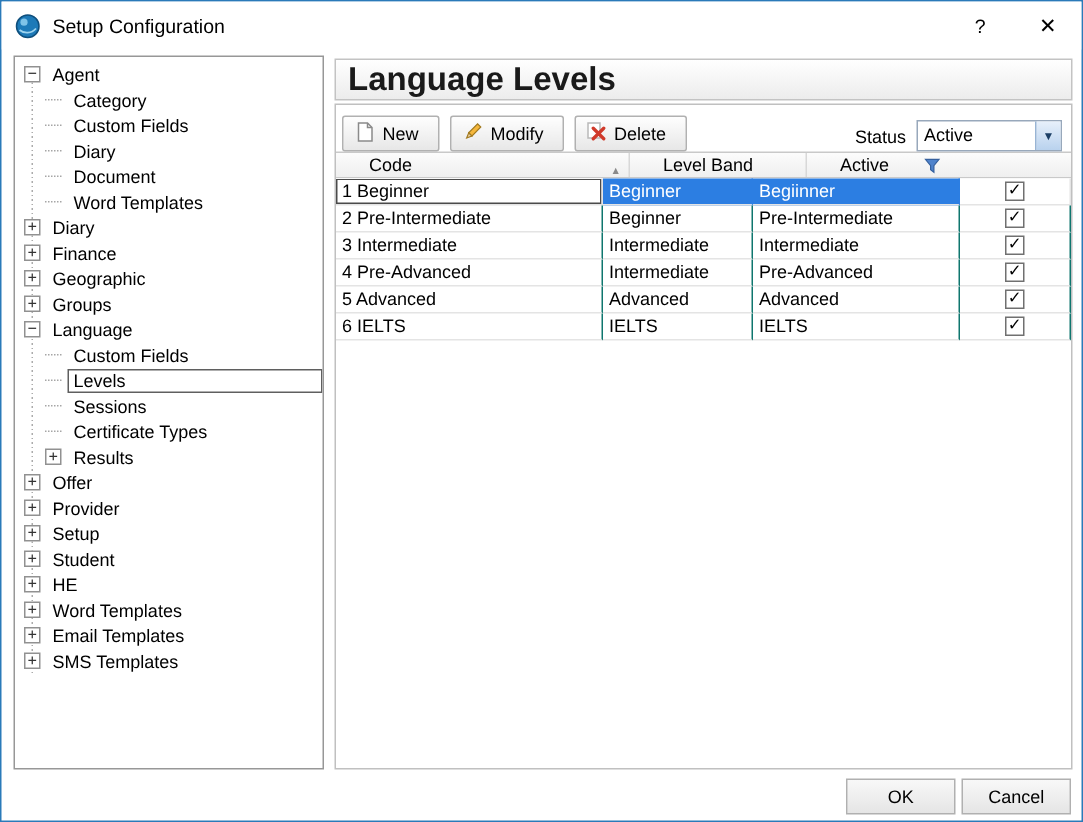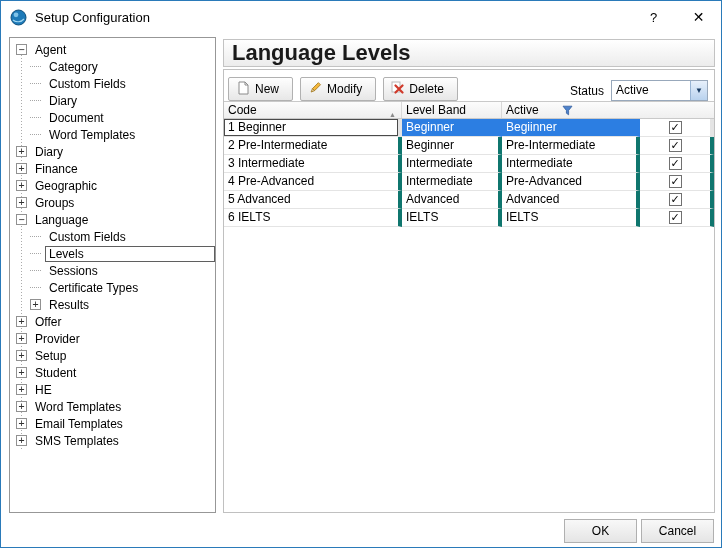--- a/index.html
+++ b/index.html
@@ -35,26 +35,26 @@
   .toolbar{height:31px;display:flex;align-items:flex-end;padding:0 4px;gap:7px;}
   .btn{display:inline-flex;align-items:center;gap:5px;height:24px;padding:0 13px 0 7px;border:1px solid #b1b1b1;border-radius:2px;
     background:linear-gradient(#fefefe,#e7e7e7);font-size:12px;color:#000;cursor:default;}
   .status{margin-left:auto;display:flex;align-items:center;gap:7px;font-size:12px;margin-right:2px;}
   .combo{width:97px;height:21px;border:1px solid #98a8bb;background:#fff;display:flex;align-items:stretch;}
   .combo-val{flex:1;padding:2px 4px;font-size:12px;line-height:15px;}
   .combo-arrow{width:17px;background:linear-gradient(#e7f0fb,#b9d2ee);border-left:1px solid #98b4d4;display:flex;align-items:center;justify-content:center;font-size:8px;color:#1c3f66;}
 
   
   .grid-header{display:flex;border-top:1px solid #c9c9c9;border-bottom:1px solid #c9c9c9;background:linear-gradient(#fcfcfc,#efefef);height:18px;}
-  .hcell{position:relative;font-size:12px;padding:1px 4px;border-right:1px solid #d8d8d8;color:#000;line-height:15px;}
+  .hcell{position:relative;font-size:12px;padding:1px 4px;border-right:1px solid #d8d8d8;color:#000;line-height:15px;margin-left:18px;}
   .c0{width:178px}.c1{width:100px}.c2{width:138px}.c3{width:74px;border-right:none;}
   .sort{position:absolute;right:5px;top:5px;font-size:7px;color:#8a8a8a;}
   .funnel{position:absolute;right:3px;top:3px;}
   .grid-row{display:flex;height:18px;background:#fff;}
-  .gcell{font-size:12px;padding:1px 4px;border-right:4px solid #0f766e;border-bottom:1px solid #e4e4e4;white-space:nowrap;overflow:hidden;line-height:15px;color:#000;}
+  .gcell{font-size:12px;padding:1px 4px;border-right:1px solid #0f766e;border-bottom:1px solid #e4e4e4;white-space:nowrap;overflow:hidden;line-height:15px;color:#000;}
   .grid-row.selected .gcell{background:#2c7ee2;color:#fff;border-right-color:#2c7ee2;}
   .grid-row.selected .gcell.focus{background:#fff;color:#000;box-shadow:inset 0 0 0 1px #4a4a4a;border-right-color:#e4e4e4;}
   .active-cell{display:flex;align-items:center;justify-content:center;padding:0;}
   .grid-row.selected .active-cell{background:#fff;border-right-color:#e4e4e4;}
   .checkbox{width:13px;height:13px;border:1px solid #707070;background:#fff;font-size:11px;line-height:11px;text-align:center;color:#000;font-weight:bold;}
 
   
   .footer-btn{position:absolute;height:24px;width:73px;border:1px solid #b0b0b0;border-radius:0;
     background:linear-gradient(#f8f8f8,#e5e5e5);font-size:12px;display:flex;align-items:center;justify-content:center;color:#000;cursor:default;}
   #ok{left:563px;top:518px;}

